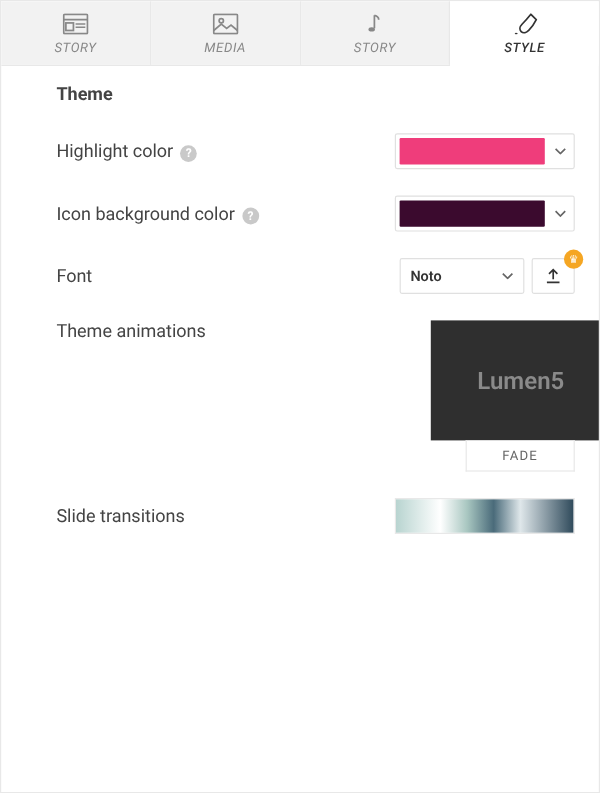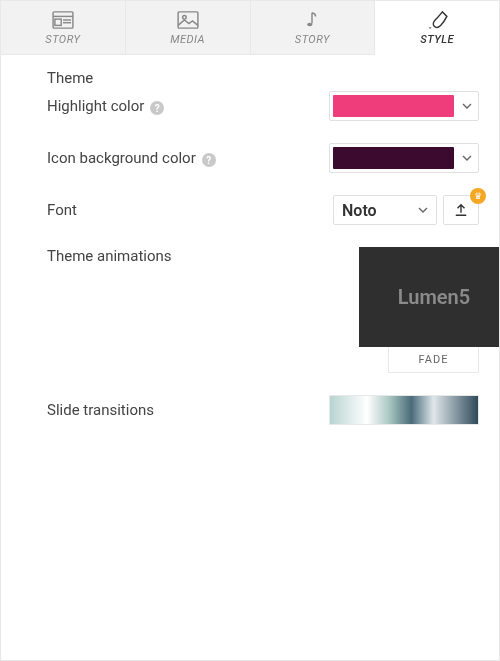--- a/index.html
+++ b/index.html
@@ -47,21 +47,22 @@
   color: #888;
   font-style: italic;
 }
 .tab.active .tab-label { color: #333; font-weight: 500; }
 .panel {
   padding: 14px 20px 0 46px;
 }
 .section-title {
   font-size: 15px;
   color: #444;
-  margin-bottom: 4px;
+  margin-bottom: 24px;
+  font-weight: bold;
 }
 .theme-swatch {
   width: 186px;
   height: 124px;
   background: #f0f0f0;
   border: 1px solid #eaeaea;
   display: flex;
   align-items: center;
   justify-content: center;
   border-radius: 2px;
@@ -128,21 +129,21 @@
   width: 104px;
   height: 30px;
   border: 1px solid #e0e0e0;
   border-radius: 2px;
   display: flex;
   align-items: center;
   padding: 0 8px;
   cursor: pointer;
   background: #fff;
   justify-content: space-between;
-  font-size: 16px;
+  font-size: 12px;
   font-weight: 600;
   color: #333;
 }
 .select.wide { width: 150px; font-weight: 400; }
 .upload-btn {
   width: 36px; height: 30px;
   border: 1px solid #e0e0e0;
   border-radius: 2px;
   display: flex;
   align-items: center;

